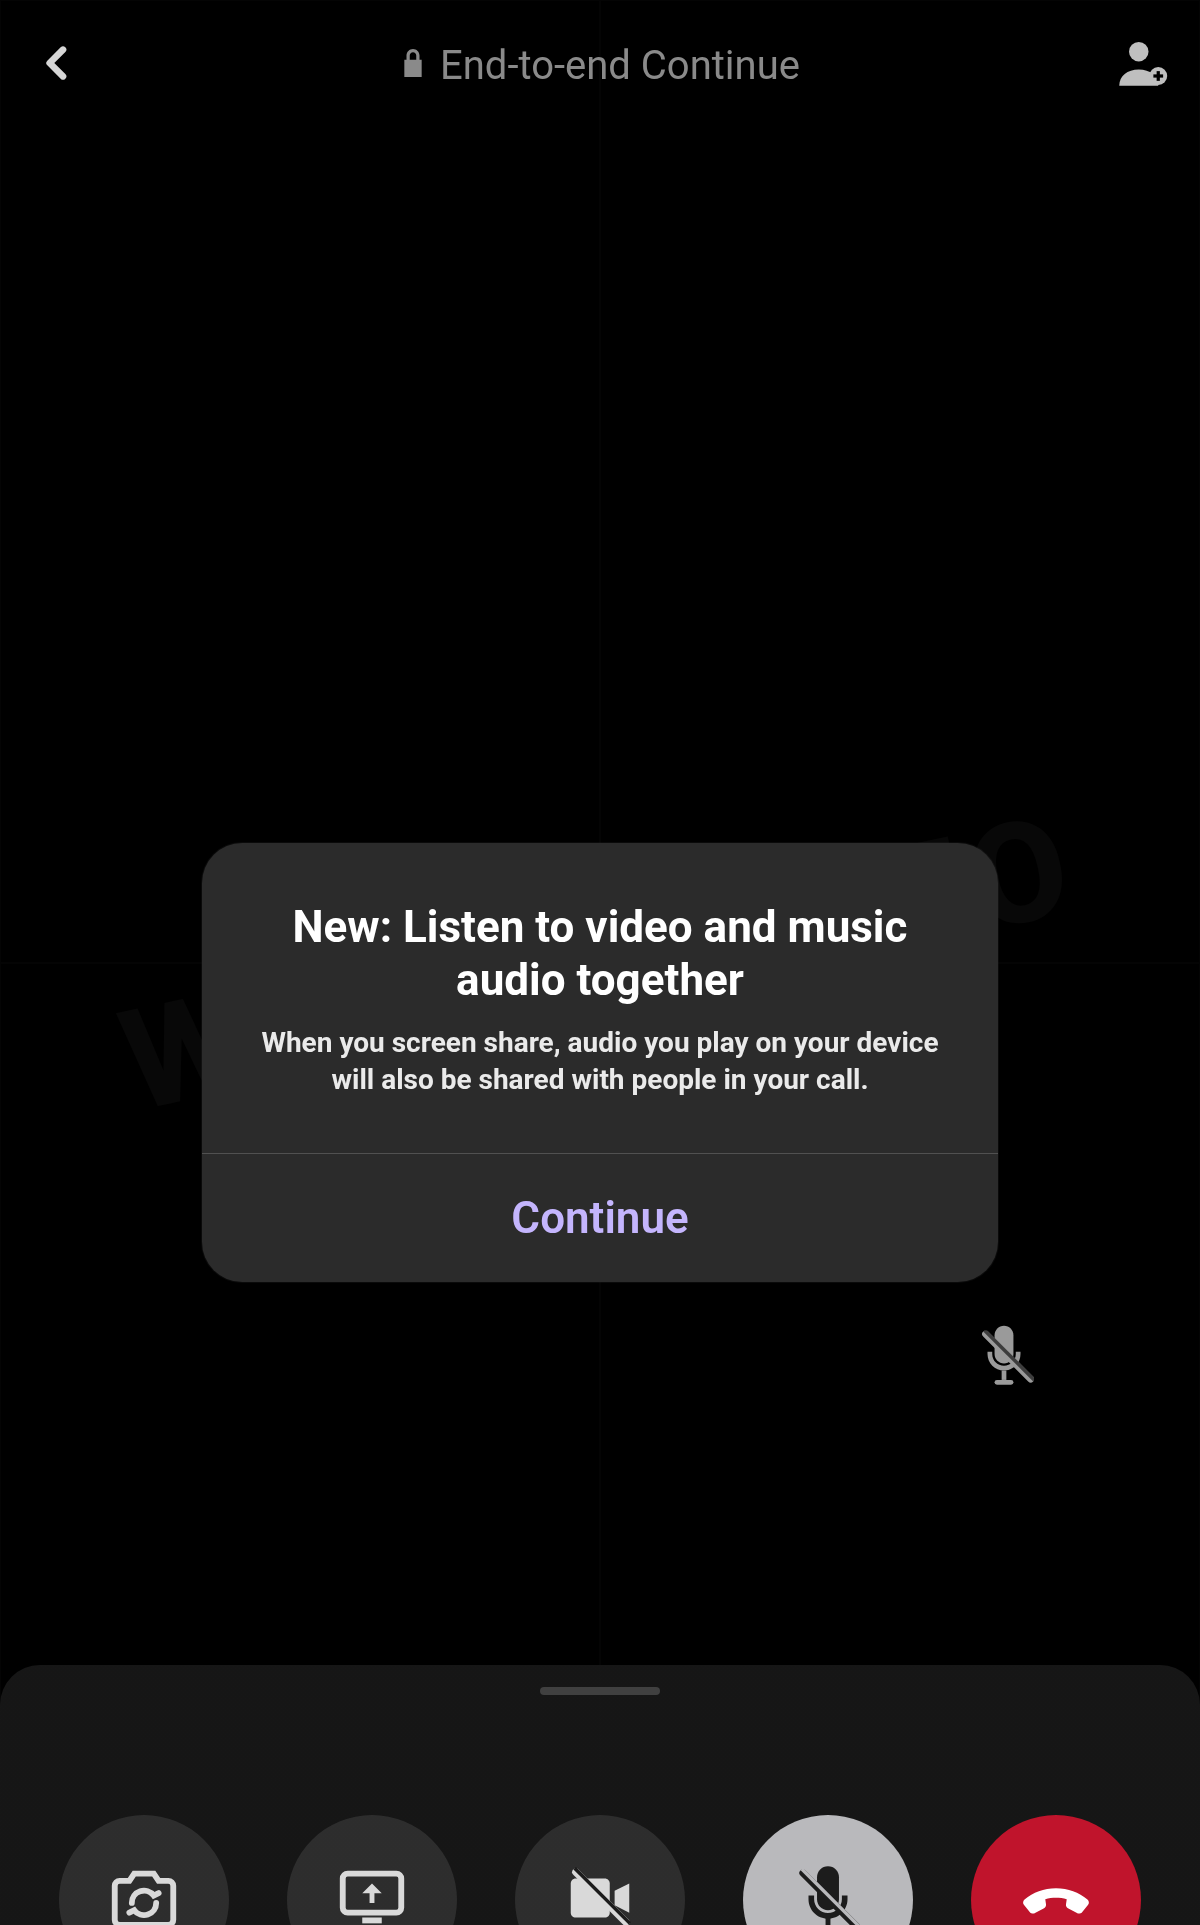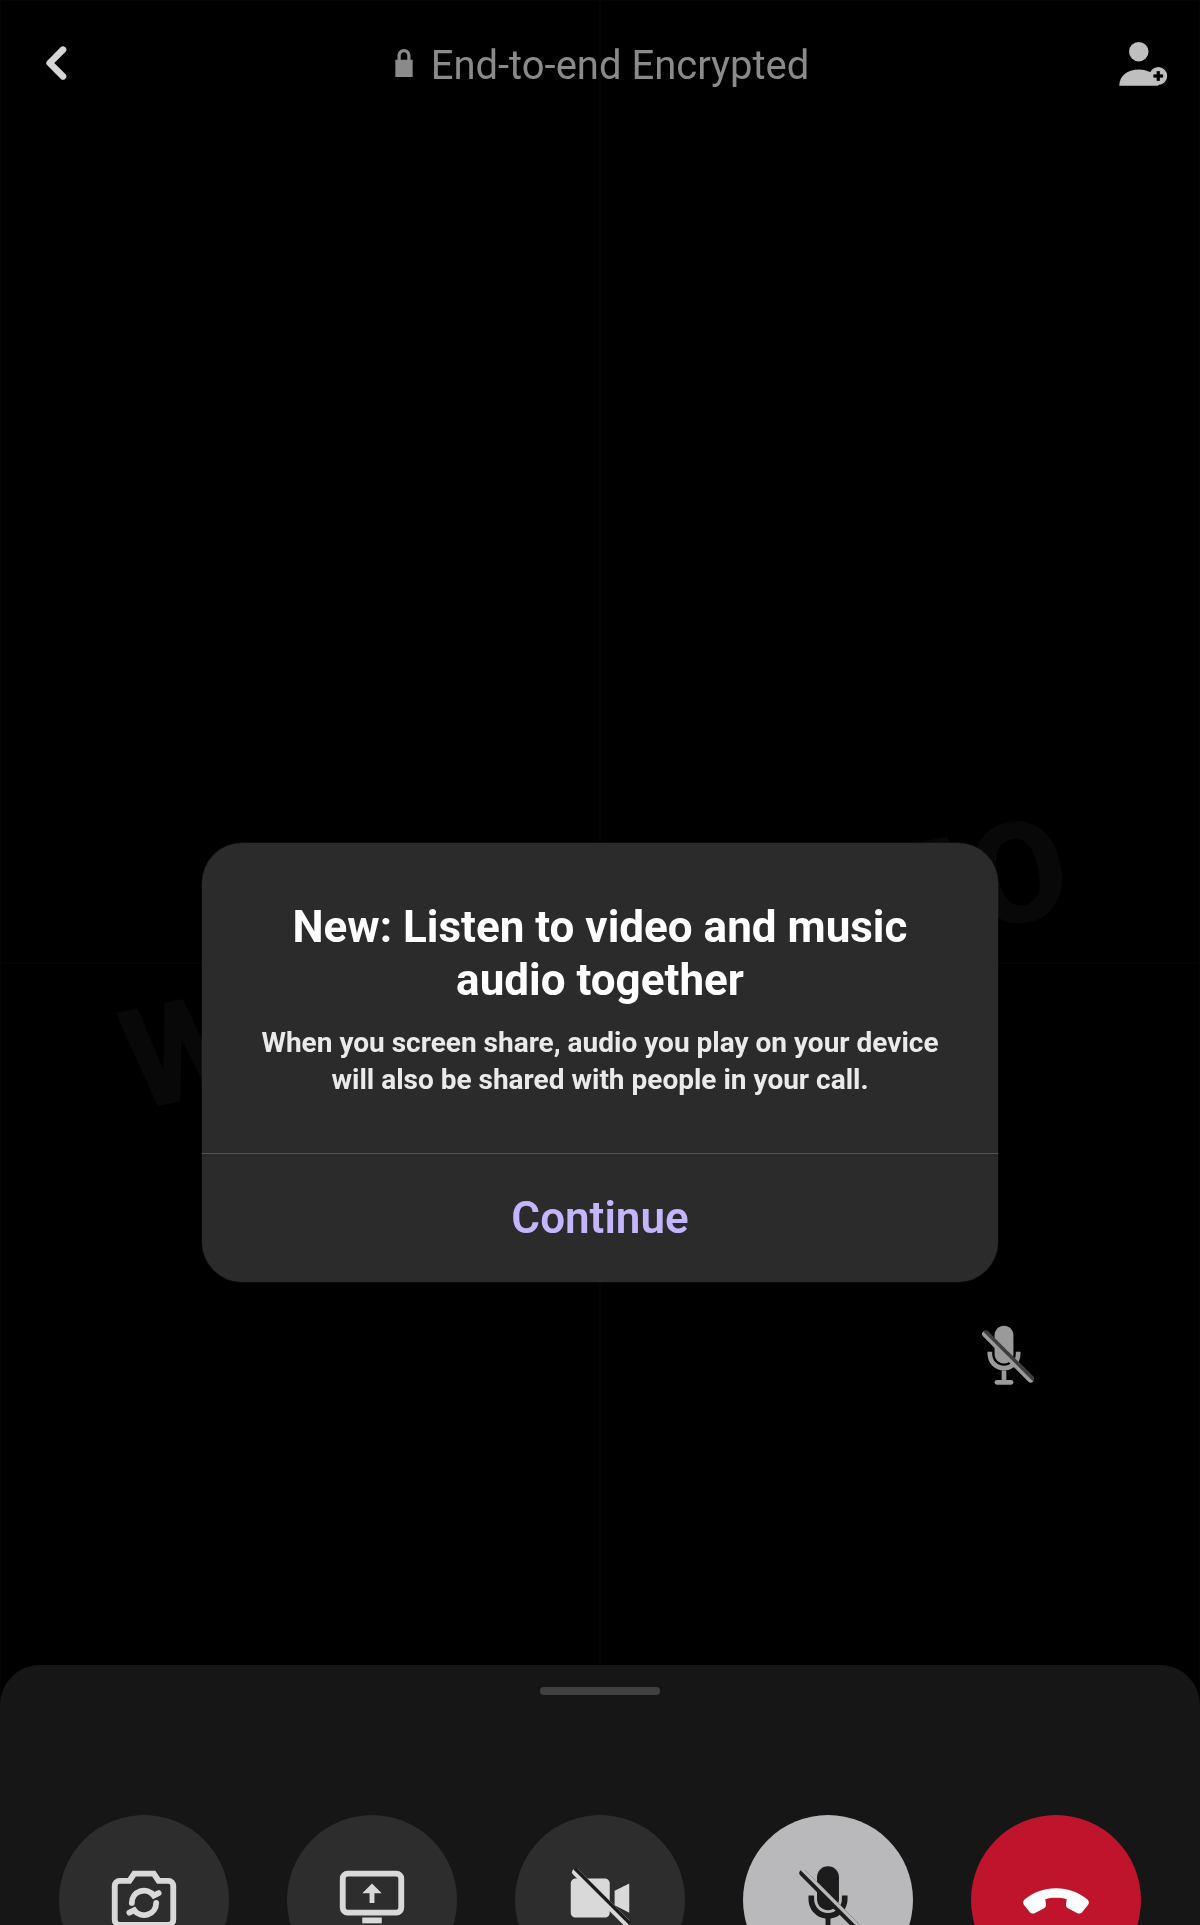--- a/index.html
+++ b/index.html
@@ -187,21 +187,21 @@
             <polyline points="15 4 7 12 15 20"></polyline>
           </svg>
       </span>
     </div>
     <div class="enc-pill">
       <span>
         <svg viewBox="0 0 24 28">
             <path d="M12 1c-3.3 0-6 2.7-6 6v4H4v16h16V11h-2V7c0-3.3-2.7-6-6-6zm0 3c1.7 0 3 1.3 3 3v4H9V7c0-1.7 1.3-3 3-3z"></path>
           </svg>
       </span>
-      <span>End-to-end Encrypted</span>
+      <span>End-to-end Continue</span>
     </div>
     <div class="add-user-btn">
       <span>
         <svg viewBox="0 0 32 32">
           <circle cx="14" cy="9" r="6"></circle>
           <path d="M2 30c0-6 5-10 12-10s12 4 12 10H2z"></path>
           <circle cx="26" cy="24" r="5.5" fill="#bfbfbf"></circle>
           <path d="M25 21h2v6h-2z" fill="#000"></path>
             <path d="M23 23h6v2h-6z" fill="#000"></path>
         </svg>

